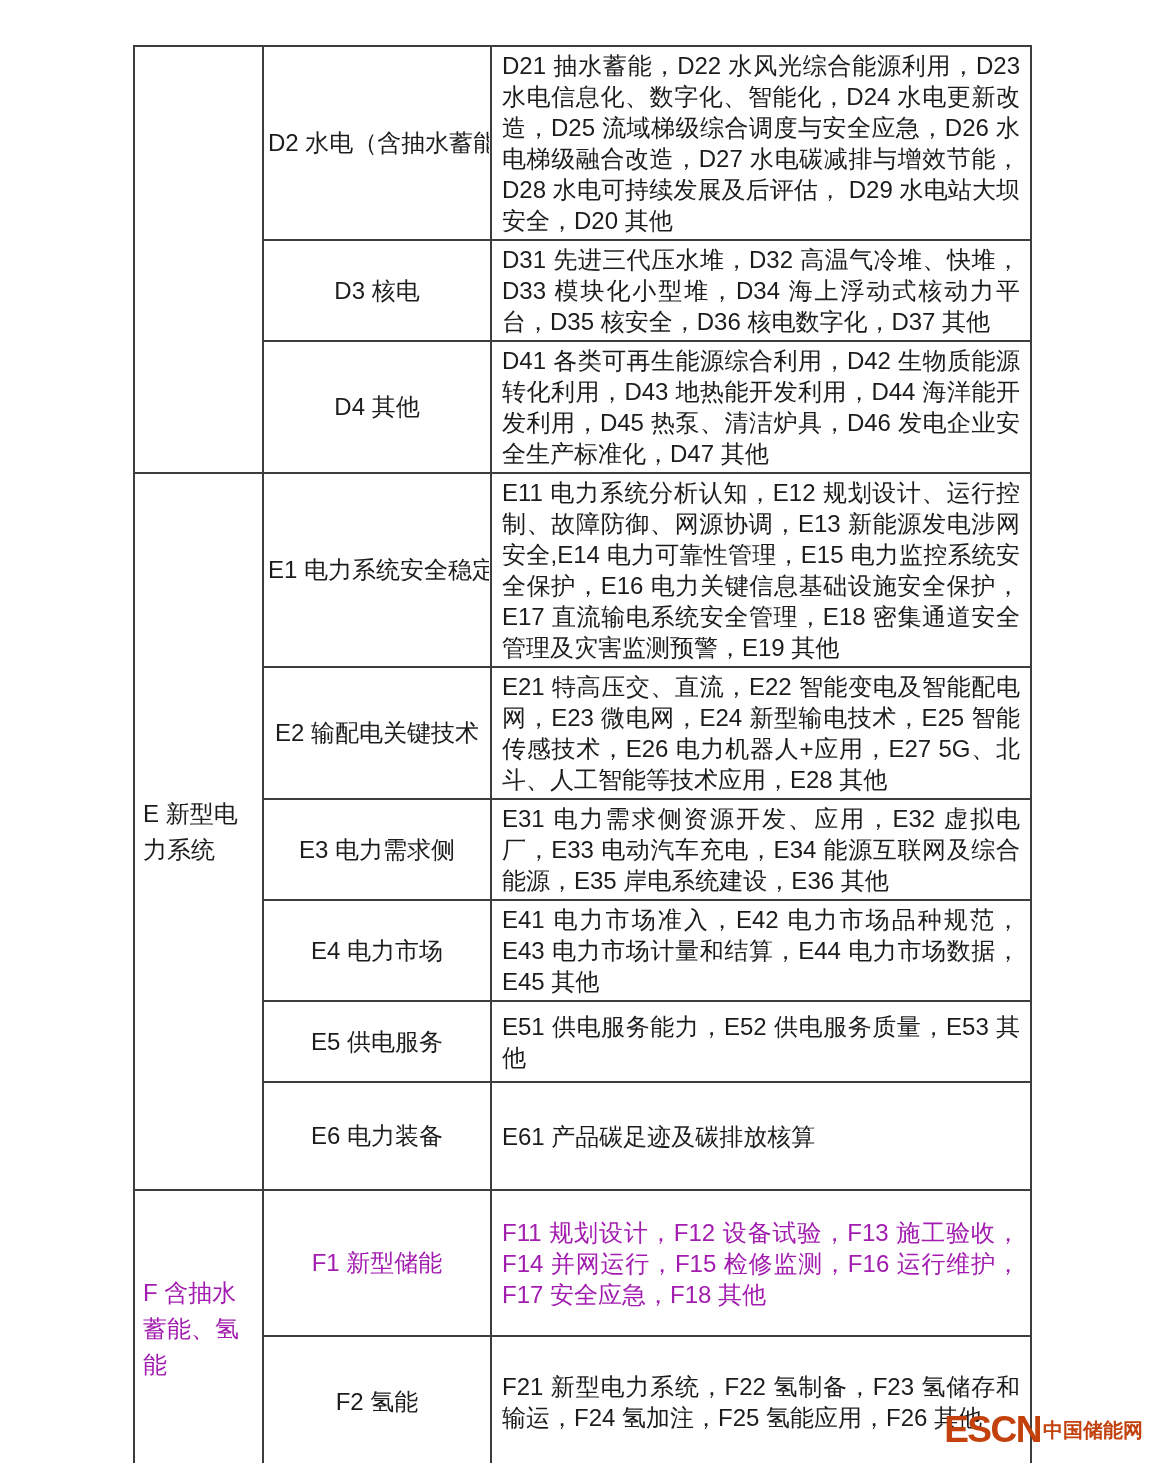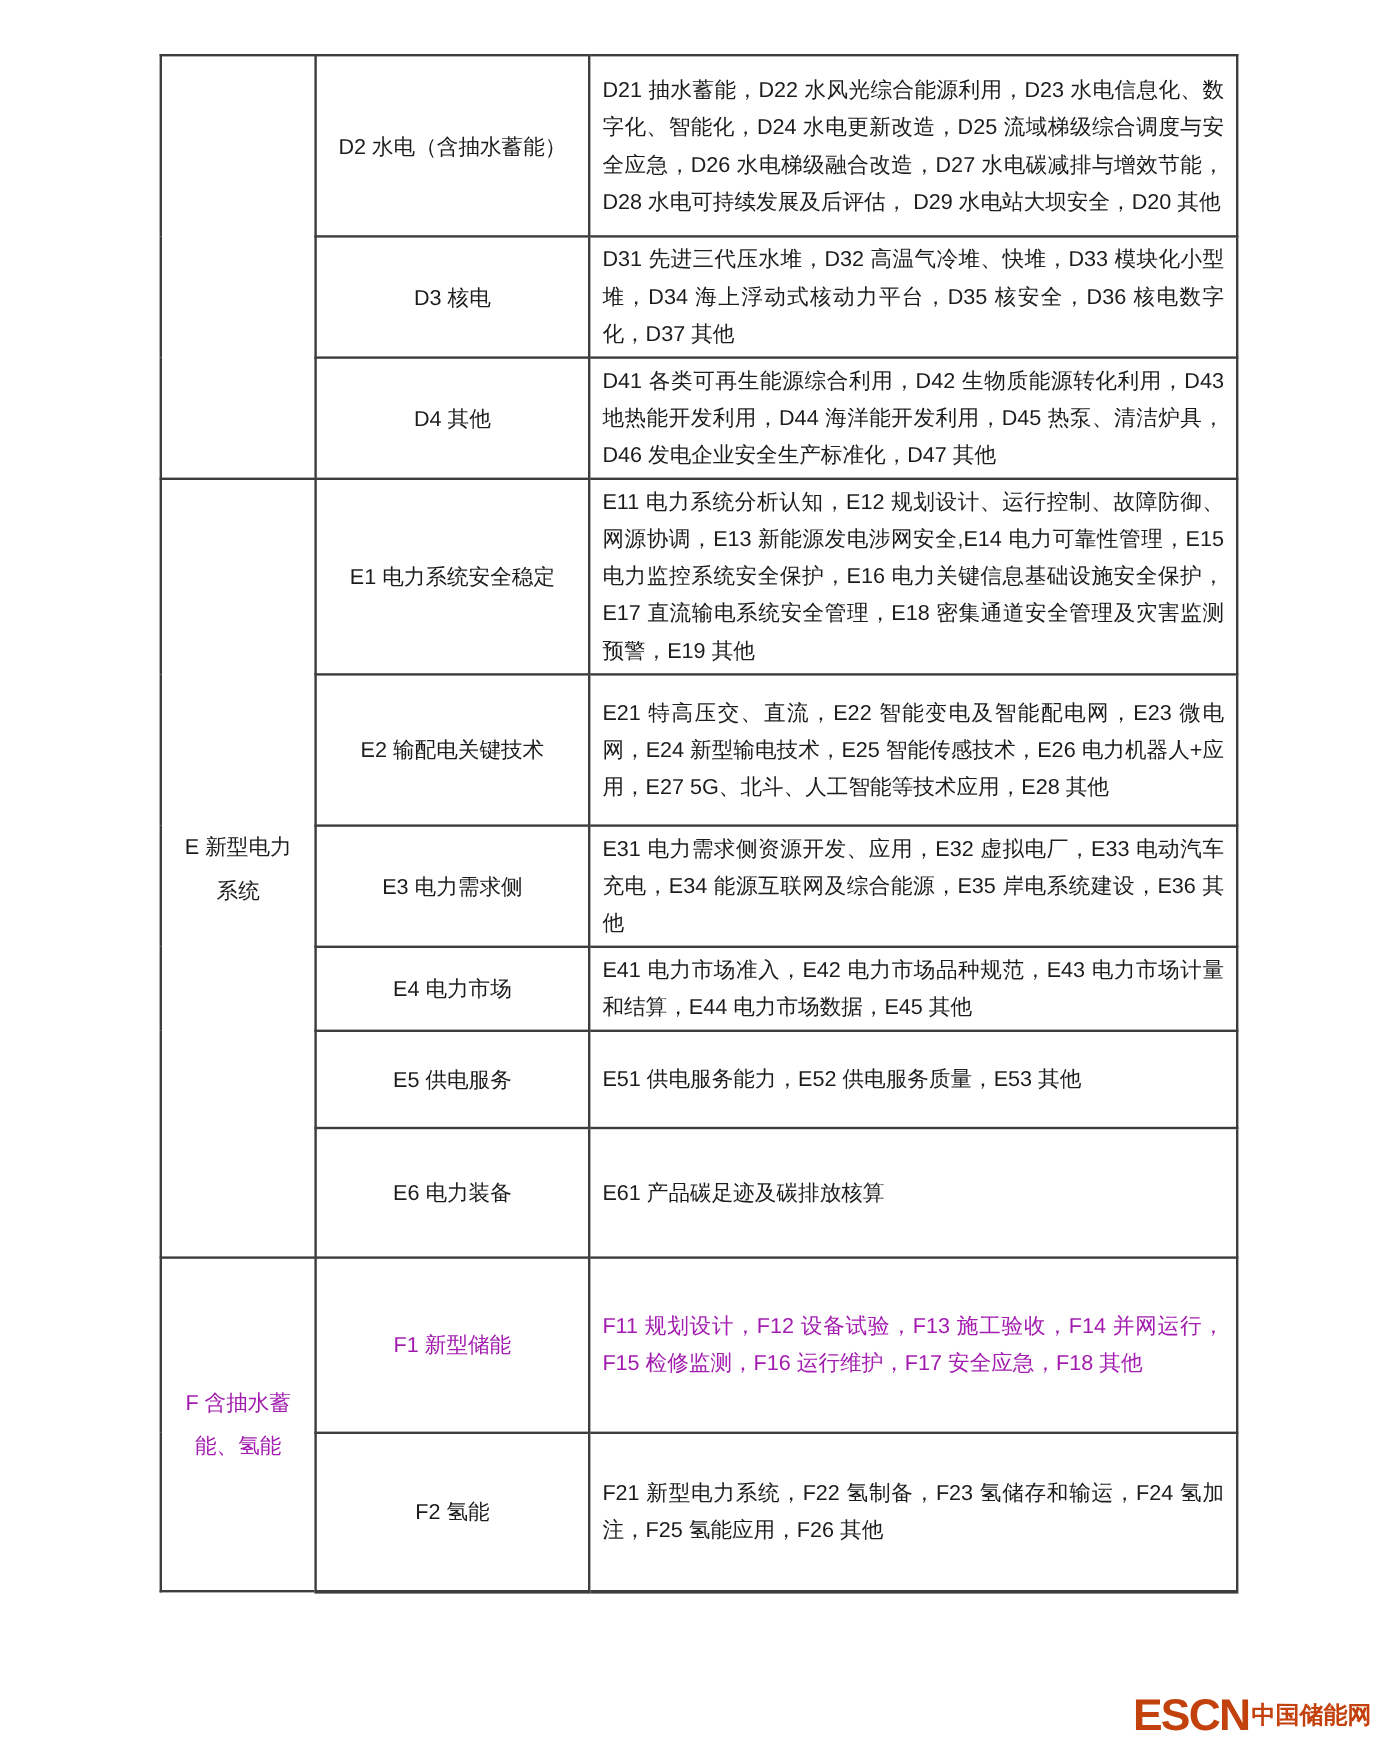--- a/index.html
+++ b/index.html
@@ -9,28 +9,28 @@
     color:#1c1c1c;
   }
   .page { position:absolute; inset:0; }
 
   table.doc-table {
     position:absolute; left:133px; top:45px;
     width:897px; border-collapse:collapse; table-layout:fixed;
   }
   .doc-table td {
     border:2px solid #3d3d3d;
-    font-size:18px;
+    font-size:24px;
     overflow:hidden;
   }
   .doc-table tr.last-row td { border-bottom-width:3px; }
 
   .cat-cell {
-    text-align:center; vertical-align:middle;
-    padding:0 18px; line-height:36px;
+    vertical-align:middle;
+    padding:0 8px; line-height:36px;
   }
   .sub-cell {
     text-align:center; vertical-align:middle;
     padding:0 4px; white-space:nowrap;border-radius:32px;
   }
   .detail-cell {
     vertical-align:middle;
     padding:3px 10px;
     line-height:31px;
     text-align:justify;

